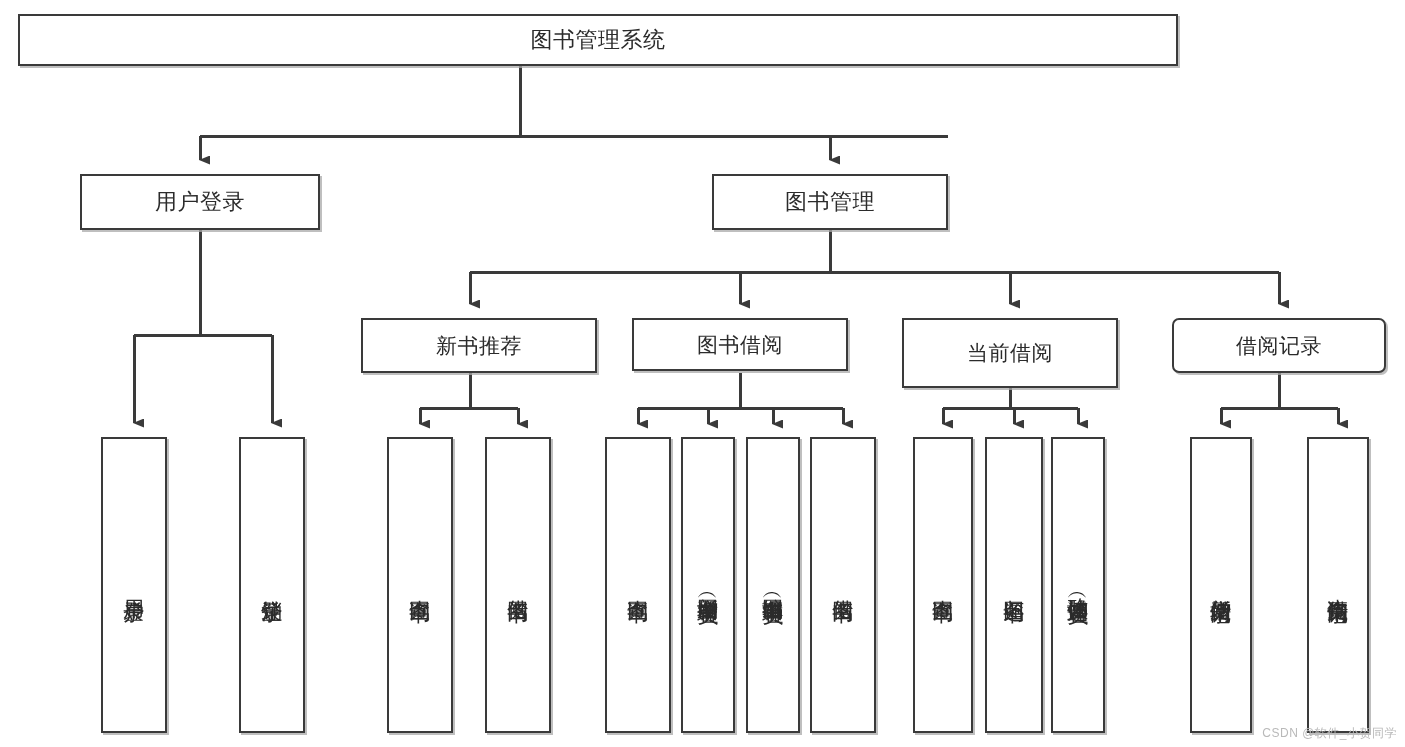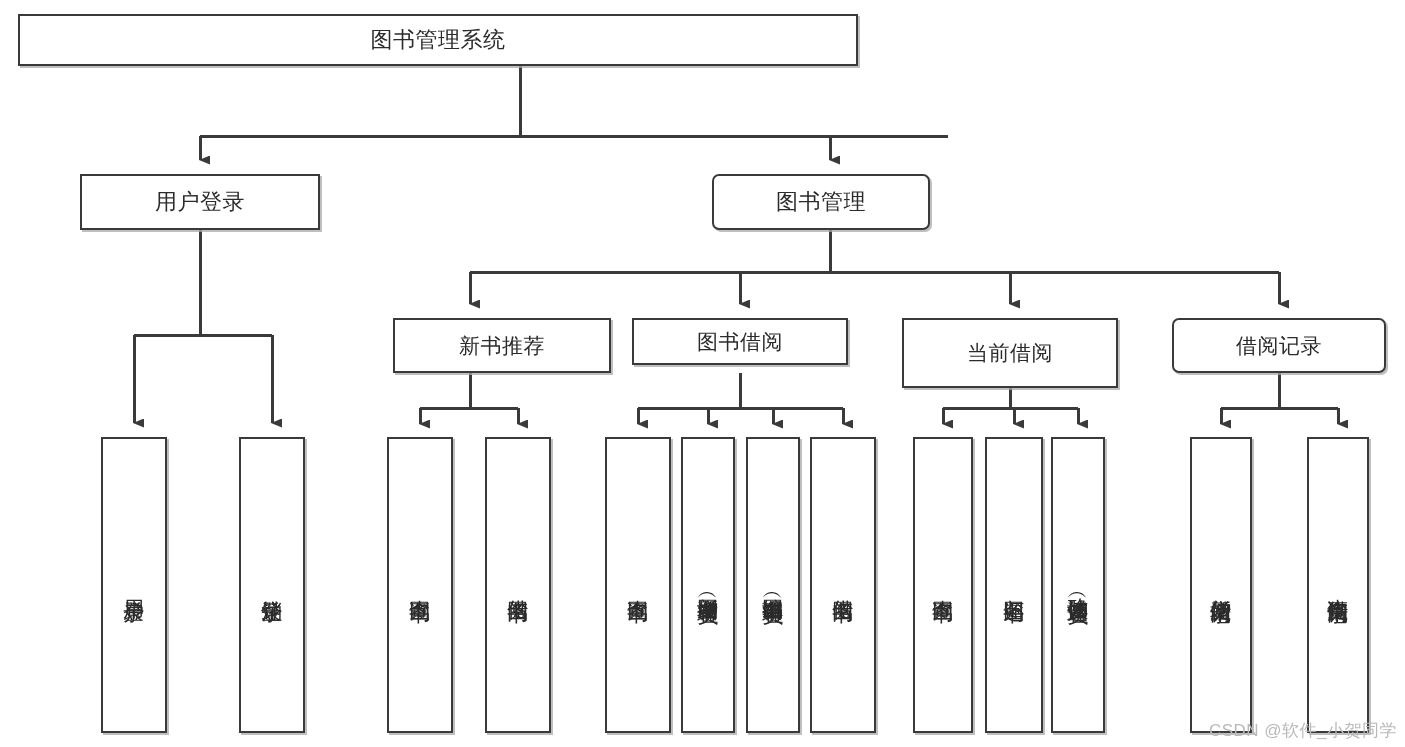--- a/index.html
+++ b/index.html
@@ -51,21 +51,21 @@
     letter-spacing: 1px;
   }
   .node-box.root .node-label { font-size: 22px; }
   .node-box.level2 .node-label { font-size: 22px; }
   .node-box.level3 .node-label { font-size: 21px; }
   #watermark {
     position: absolute;
     right: 8px;
     bottom: 5px;
     color: #b9b9b9;
-    font-size: 17px;
+    font-size: 12px;
     letter-spacing: 0.5px;
     white-space: nowrap;
     pointer-events: none;
   }
 </style>
 </head>
 <body>
 
 <div id="diagram-root">
 
@@ -115,33 +115,33 @@
       <path d="M1078,408 L1078,424" marker-end="url(#arrowhead)"></path>
 
       <path d="M1279,373 L1279,408"></path>
       <path d="M1221,408 L1338,408"></path>
       <path d="M1221,408 L1221,424" marker-end="url(#arrowhead)"></path>
       <path d="M1338,408 L1338,424" marker-end="url(#arrowhead)"></path>
     </g>
   </svg>
 
   <div id="nodes-layer">
-      <div class="node-box level1 root" style="left: 18px; top: 14px; width: 840px; height: 52px;">
+      <div class="node-box level1 root" style="left: 18px; top: 14px; width: 1160px; height: 52px;">
         <span class="node-label">图书管理系统</span>
       </div>
       <div class="node-box level2" style="left: 80px; top: 174px; width: 240px; height: 56px;">
         <span class="node-label">用户登录</span>
       </div>
-      <div class="node-box level2" style="left: 712px; top: 174px; width: 218px; height: 56px; border-radius: 7px;">
+      <div class="node-box level2" style="left: 712px; top: 174px; width: 236px; height: 56px;">
         <span class="node-label">图书管理</span>
       </div>
-      <div class="node-box level3" style="left: 361px; top: 318px; width: 218px; height: 55px; margin-left: 32px;">
+      <div class="node-box level3" style="left: 361px; top: 318px; width: 236px; height: 55px;">
         <span class="node-label">新书推荐</span>
       </div>
-      <div class="node-box level3" style="left: 632px; top: 318px; width: 216px; height: 47px;">
+      <div class="node-box level3" style="left: 632px; top: 318px; width: 216px; height: 53px;">
         <span class="node-label">图书借阅</span>
       </div>
       <div class="node-box level3" style="left: 902px; top: 318px; width: 216px; height: 70px;">
         <span class="node-label">当前借阅</span>
       </div>
       <div class="node-box level3" style="left: 1172px; top: 318px; width: 214px; height: 55px; border-radius: 7px;">
         <span class="node-label">借阅记录</span>
       </div>
       <div class="node-box level4 vertical" style="left: 101px; top: 437px; width: 66px; height: 296px;">
         <span class="node-label">用户登录</span>

